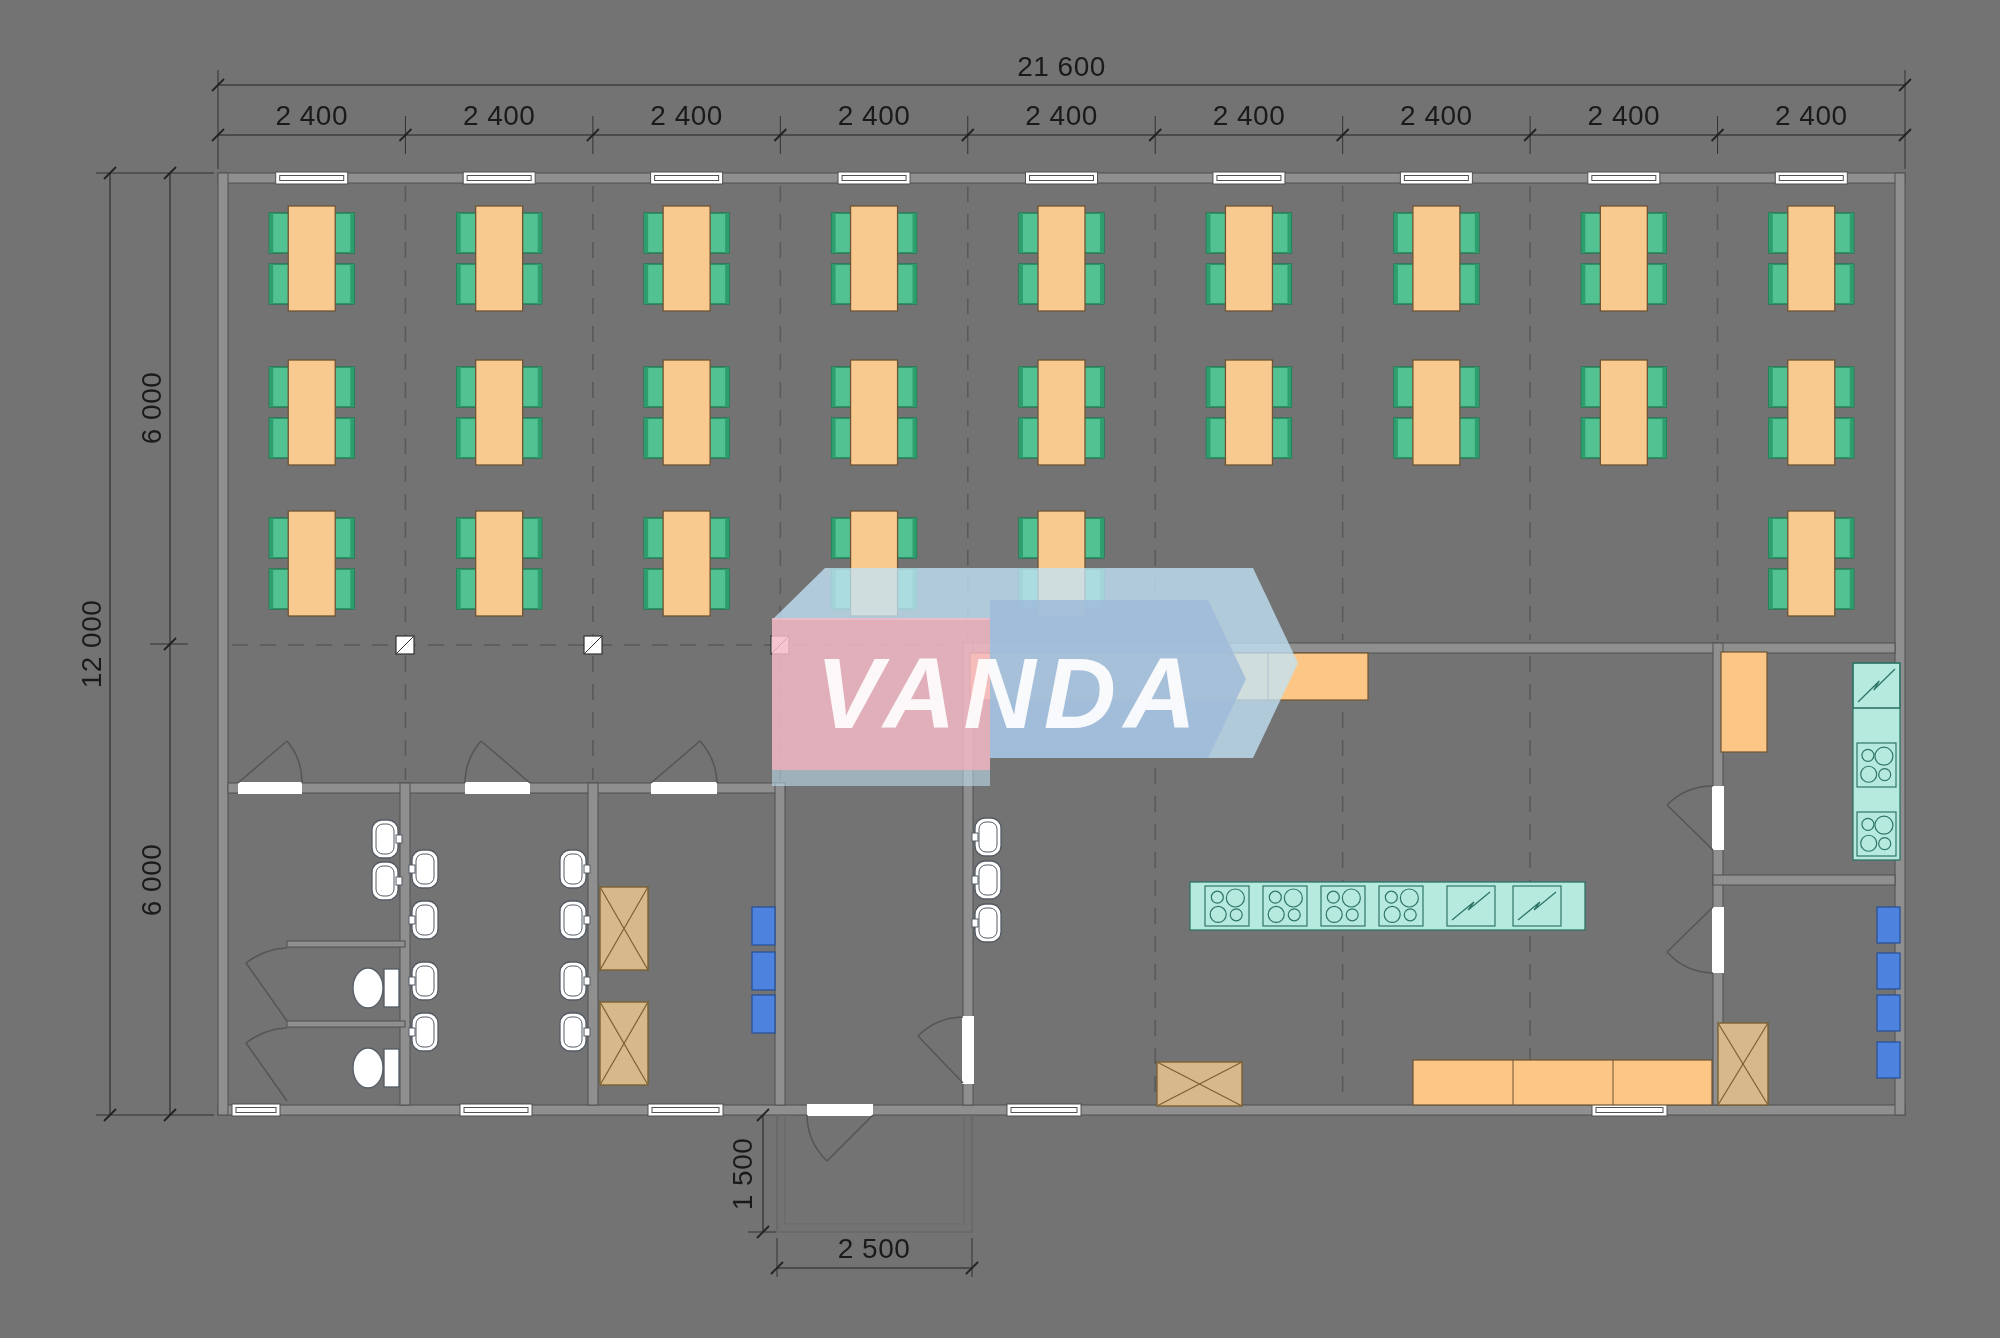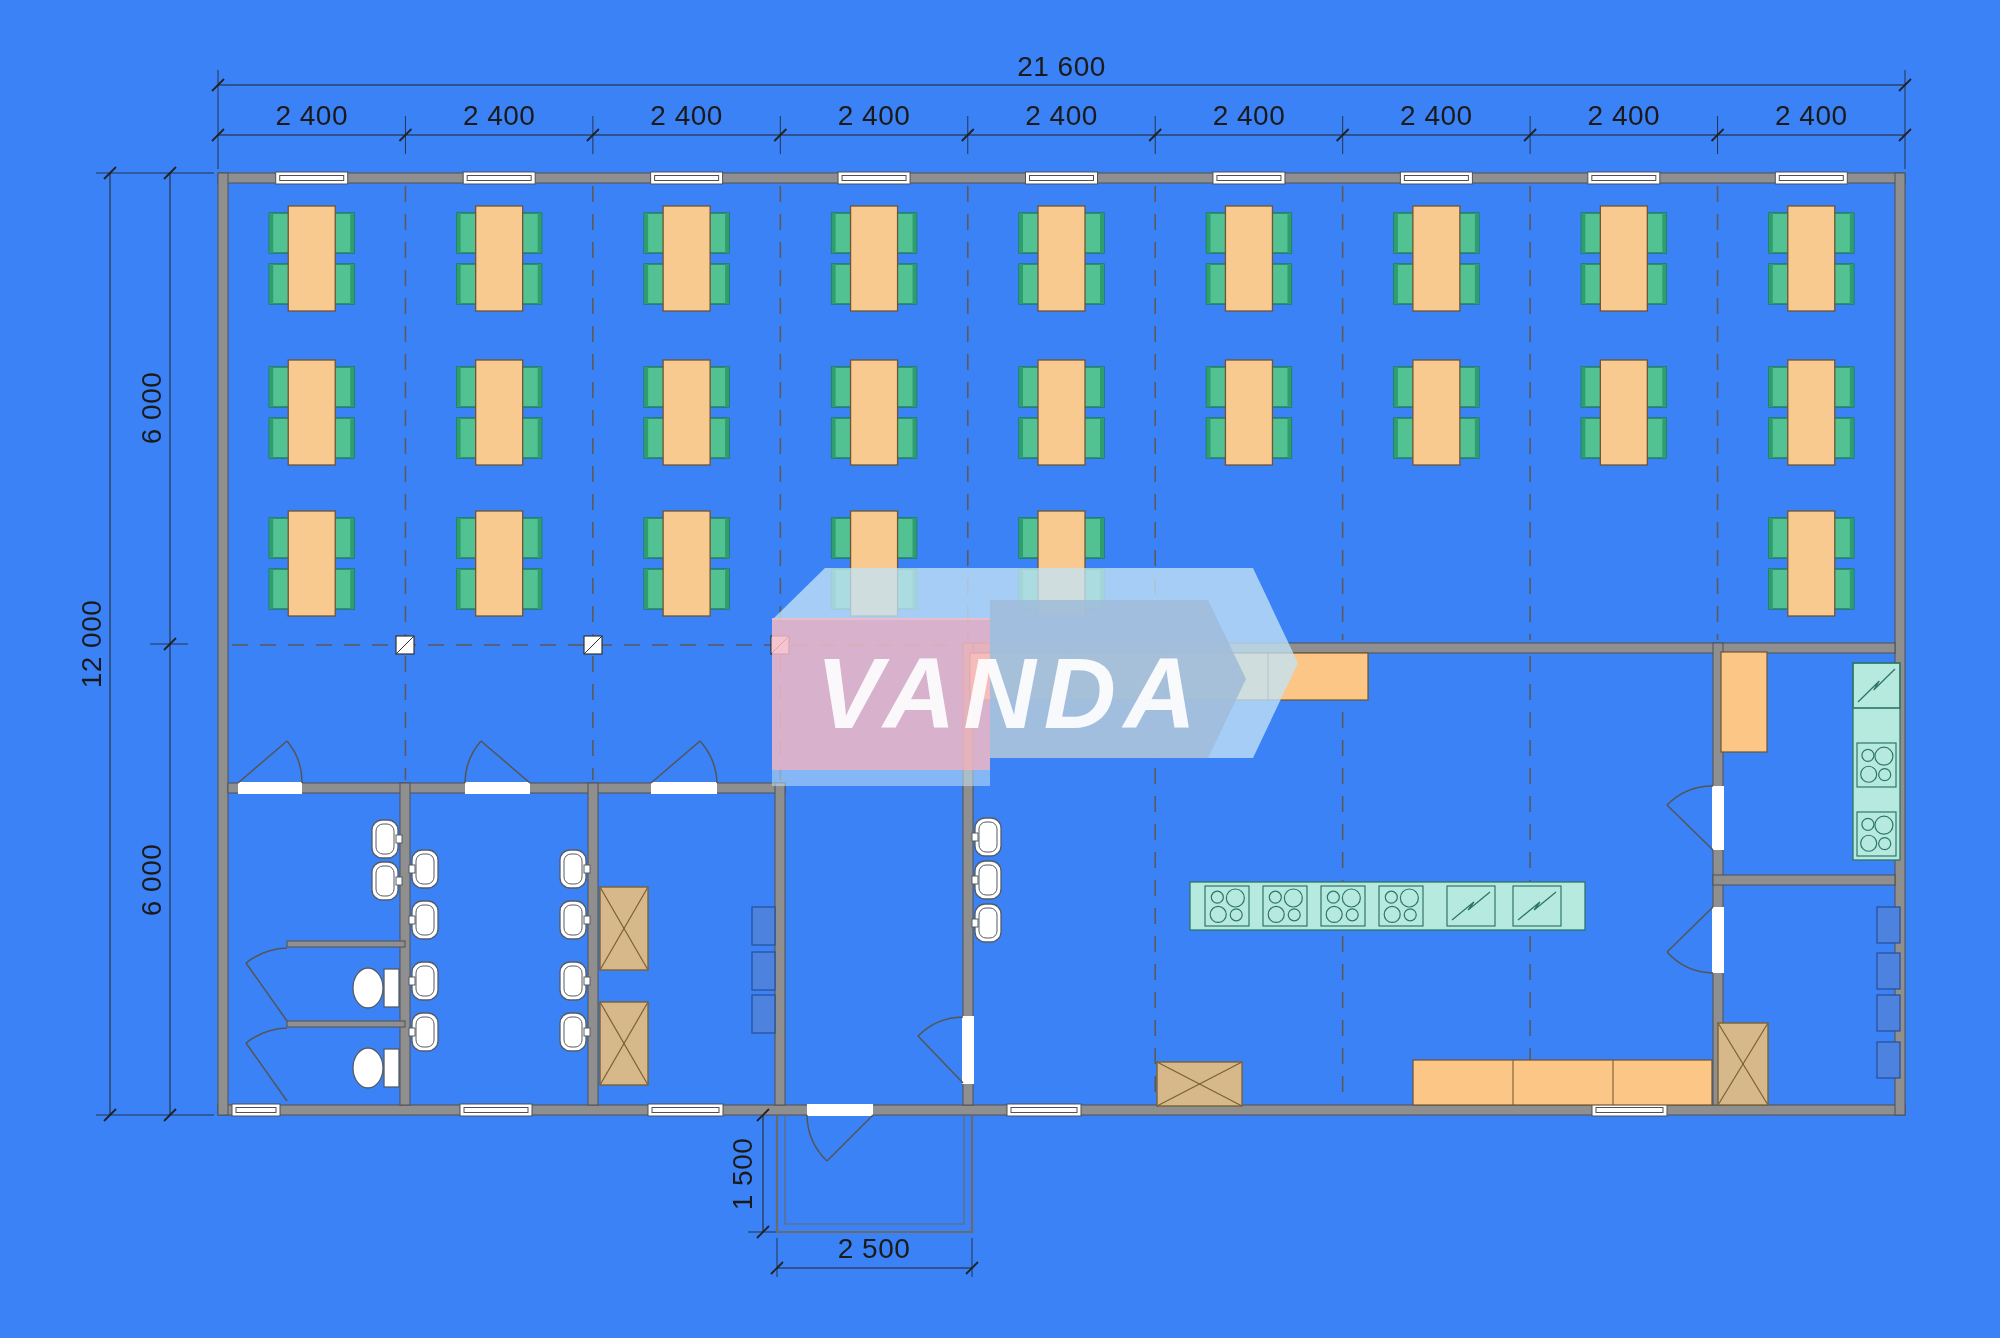--- a/index.html
+++ b/index.html
@@ -1,16 +1,16 @@
 <!DOCTYPE html>
 <html><head>
 <meta charset="utf-8">
 <style>
   html,body{margin:0;padding:0;background:#ffffff;}
-  .stage{position:relative;width:2000px;height:1338px;background:#3b82f6;overflow:hidden;
+  .stage{position:relative;width:2000px;height:1338px;background:#737373;overflow:hidden;
          font-family:"Liberation Sans",sans-serif;}
   svg{display:block;}
   svg text{font-family:"Liberation Sans","DejaVu Sans",sans-serif;fill:#1a1a1a;}
   .dim-label{font-size:28px;letter-spacing:.5px;}
   .wm-text{font-size:100px;font-weight:bold;font-style:italic;fill:#ffffff;opacity:.92;letter-spacing:8px;}
 </style>
 </head>
 <body>
 
 <div class="stage">

